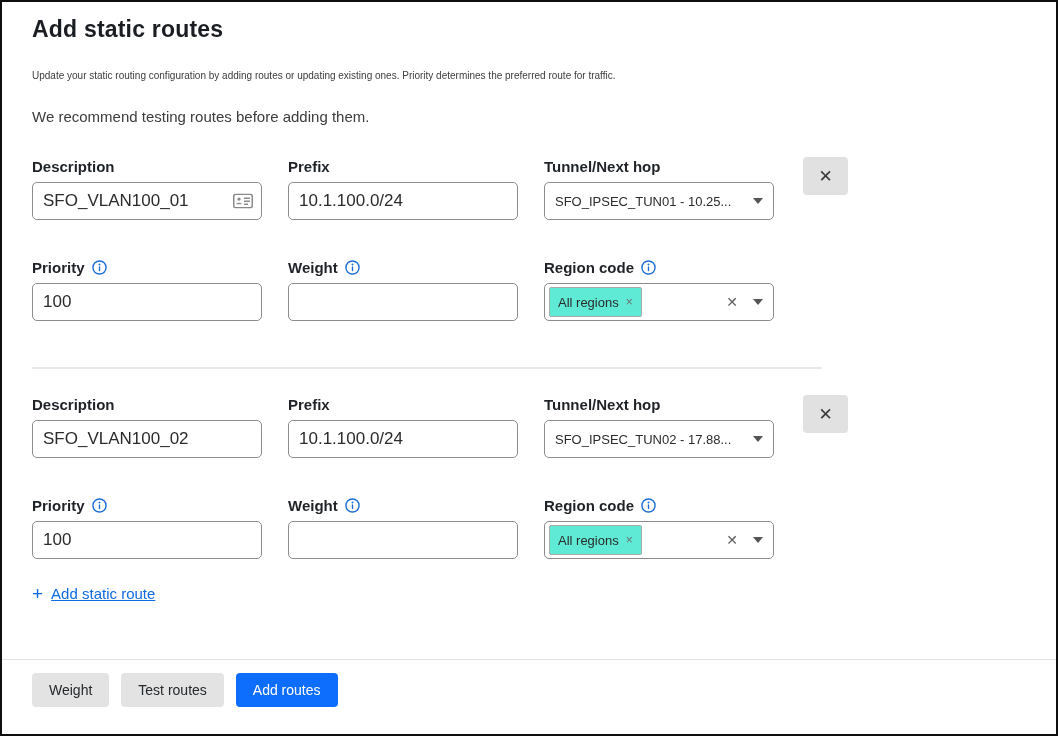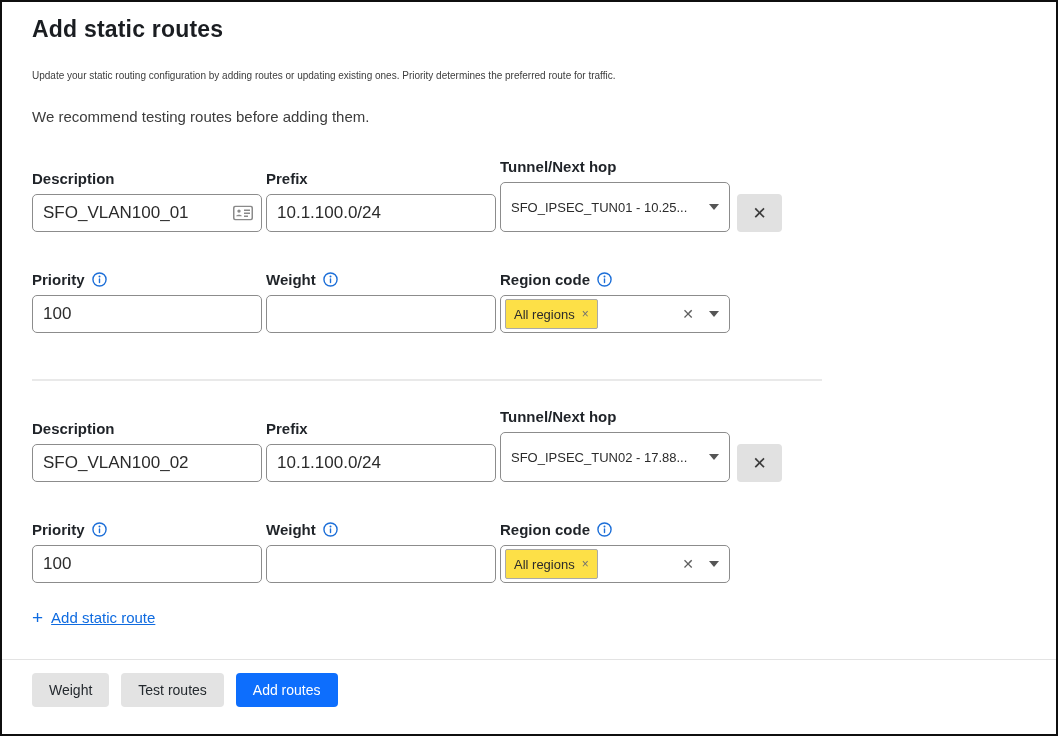--- a/index.html
+++ b/index.html
@@ -36,22 +36,22 @@
   }
   .recommend-text {
     margin-top: 27px;
     font-size: 15px;
     color: #3c3c3c;
   }
   .route-group { margin-top: 0; }
   .first-group { margin-top: 32px; }
   .field-row {
     display: flex;
-    align-items: flex-end;
-    gap: 4px;
+    align-items: flex-start;
+    gap: 26px;
   }
   .field-row.second { margin-top: 38px; }
   .field { width: 230px; }
   .label-line {
     display: flex;
     align-items: center;
     gap: 7px;
     margin-bottom: 6px;
     height: 19px;
   }
@@ -77,21 +77,21 @@
   }
   .text-input.with-icon { padding-right: 34px; }
   .contact-icon {
     position: absolute;
     right: 9px;
     top: 50%;
     transform: translateY(-50%);
     display: inline-flex;
   }
   .select-box {
-    height: 50px;
+    height: 38px;
     border: 1px solid #8c8c8c;
     border-radius: 5px;
     background: #ffffff;
     display: flex;
     align-items: center;
     padding: 0 10px;
     cursor: pointer;
   }
   .select-value {
     font-size: 13px;
@@ -124,21 +124,21 @@
     border-radius: 5px;
     background: #ffffff;
     display: flex;
     align-items: center;
     padding: 0 10px 0 4px;
   }
   .tag {
     display: inline-flex;
     align-items: center;
     gap: 7px;
-    background: #fde047;
+    background: #5eead4;
     border: 1px solid #a9a9a9;
     border-radius: 2px;
     height: 30px;
     padding: 0 8px;
   }
   .tag-label { font-size: 13px; color: #2b2b2b; white-space: nowrap; }
   .tag-remove {
     font-size: 12px;
     color: #707070;
     line-height: 1;

